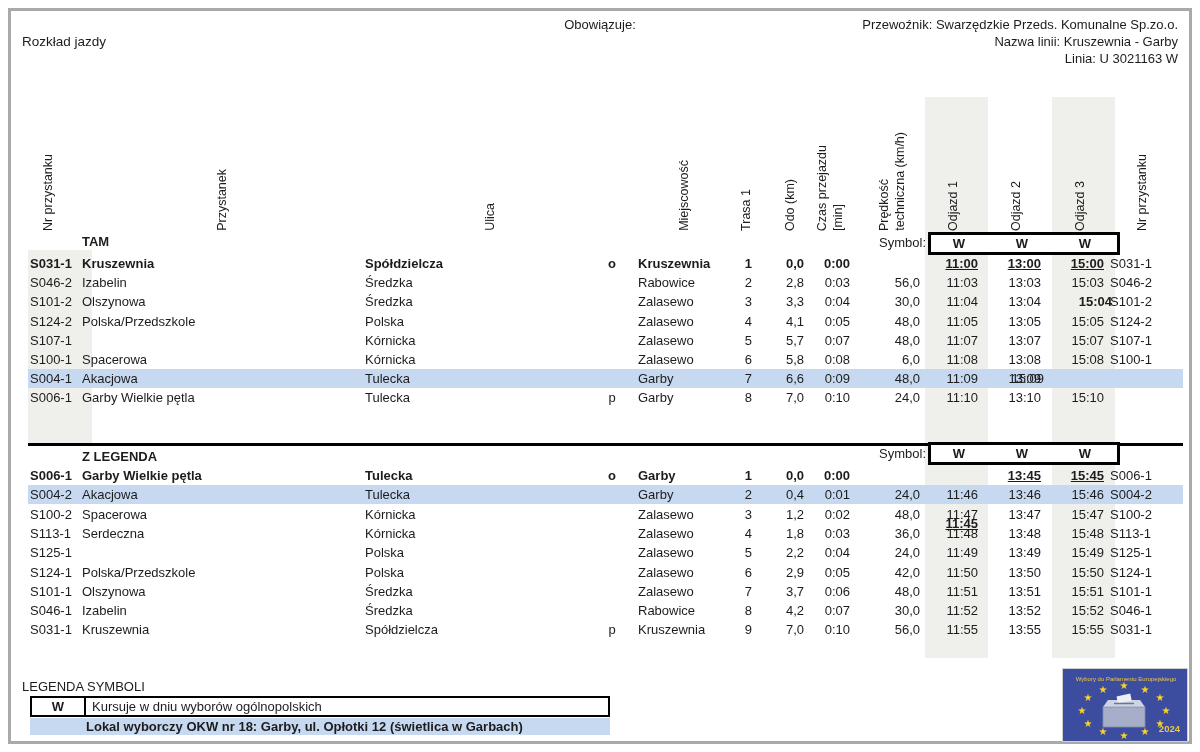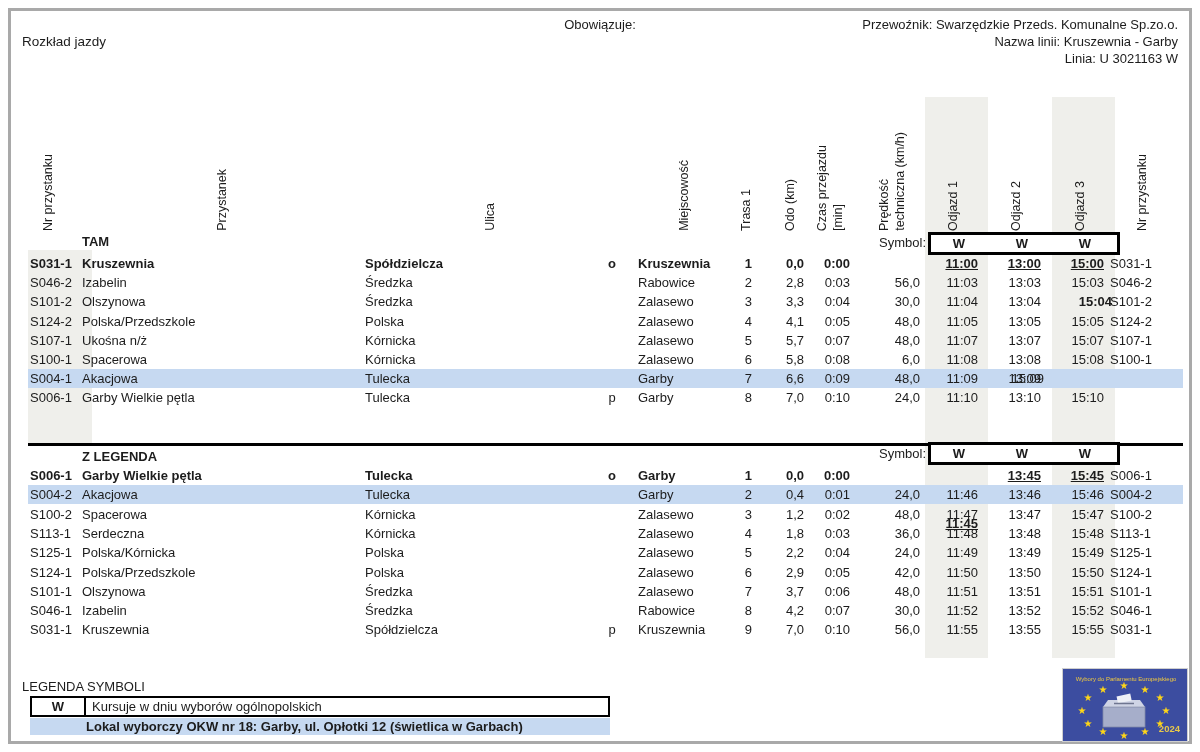--- a/index.html
+++ b/index.html
@@ -190,21 +190,20 @@
       <span class="cell ar" style="left: 758px; width: 46px;">4,1</span>
       <span class="cell ar" style="left: 808px; width: 42px;">0:05</span>
       <span class="cell ar" style="left: 854px; width: 66px;">48,0</span>
       <span class="cell ar" style="left: 938px; width: 40px;">11:05</span>
       <span class="cell ar" style="left: 1001px; width: 40px;">13:05</span>
       <span class="cell ar" style="left: 1064px; width: 40px;">15:05</span>
       <span class="cell al" style="left: 1110px; width: 62px;">S124-2</span>
     </div>
     <div class="trow" style="top: 330.8px;">
       <span class="cell al" style="left: 30px; width: 56px;">S107-1</span>
-      <span class="cell al" style="left: 82px; width: 274px;">Ukośna n/ż</span>
       <span class="cell al" style="left: 365px; width: 230px;">Kórnicka</span>
       <span class="cell al" style="left: 638px; width: 102px;">Zalasewo</span>
       <span class="cell ar" style="left: 714px; width: 38px;">5</span>
       <span class="cell ar" style="left: 758px; width: 46px;">5,7</span>
       <span class="cell ar" style="left: 808px; width: 42px;">0:07</span>
       <span class="cell ar" style="left: 854px; width: 66px;">48,0</span>
       <span class="cell ar" style="left: 938px; width: 40px;">11:07</span>
       <span class="cell ar" style="left: 1001px; width: 40px;">13:07</span>
       <span class="cell ar" style="left: 1064px; width: 40px;">15:07</span>
       <span class="cell al" style="left: 1110px; width: 62px;">S107-1</span>
@@ -301,21 +300,20 @@
       <span class="cell ar" style="left: 758px; width: 46px;">1,8</span>
       <span class="cell ar" style="left: 808px; width: 42px;">0:03</span>
       <span class="cell ar" style="left: 854px; width: 66px;">36,0</span>
       <span class="cell ar" style="left: 938px; width: 40px;">11:48</span>
       <span class="cell ar" style="left: 1001px; width: 40px;">13:48</span>
       <span class="cell ar" style="left: 1064px; width: 40px;">15:48</span>
       <span class="cell al" style="left: 1110px; width: 62px;">S113-1</span>
     </div>
     <div class="trow" style="top: 543.2px;">
       <span class="cell al" style="left: 30px; width: 56px;">S125-1</span>
-      <span class="cell al" style="left: 82px; width: 274px;">Polska/Kórnicka</span>
       <span class="cell al" style="left: 365px; width: 230px;">Polska</span>
       <span class="cell al" style="left: 638px; width: 102px;">Zalasewo</span>
       <span class="cell ar" style="left: 714px; width: 38px;">5</span>
       <span class="cell ar" style="left: 758px; width: 46px;">2,2</span>
       <span class="cell ar" style="left: 808px; width: 42px;">0:04</span>
       <span class="cell ar" style="left: 854px; width: 66px;">24,0</span>
       <span class="cell ar" style="left: 938px; width: 40px;">11:49</span>
       <span class="cell ar" style="left: 1001px; width: 40px;">13:49</span>
       <span class="cell ar" style="left: 1064px; width: 40px;">15:49</span>
       <span class="cell al" style="left: 1110px; width: 62px;">S125-1</span>

